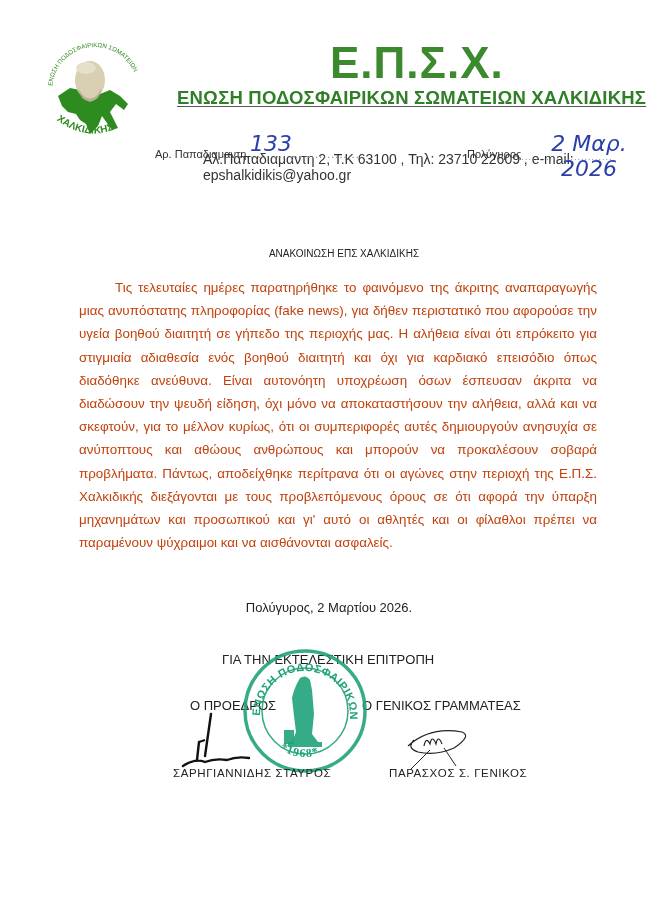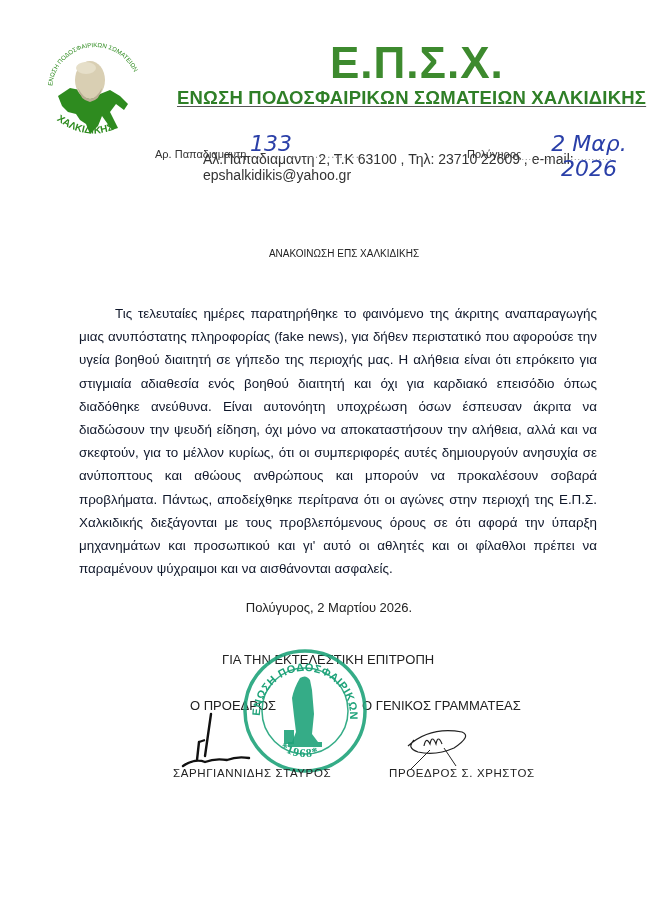--- a/index.html
+++ b/index.html
@@ -33,21 +33,21 @@
     font-family: "DejaVu Sans", sans-serif;
     text-align: center;
   }
   #place-dots { left: 518px; top: 152px; font-size: 9px; color: #888; letter-spacing: 1px;}
   
   #doc-title {
     left: 0; width: 658px; text-align: center; top: 248px; font-size: 10px; font-weight: normal; color: #222; margin-left: 15px;
   }
   
   #body-text {
-    left: 79px; width: 518px; top: 302px; font-size: 13.4px; line-height: 23.2px; color: #0f172a;
+    left: 79px; width: 518px; top: 276px; font-size: 13.4px; line-height: 23.2px; color: #c2410c;
     text-align: justify; text-indent: 36px;
   }
   #sign-date { left: 0; width: 658px; text-align: center; top: 600px; font-size: 13px; color: #222; }
   #committee { left: 222px; top: 652px; font-size: 13px; color: #222; }
   #president-title { left: 150px; top: 698px; font-size: 13px; color: #222; margin-left: 40px; }
   #secretary-title { left: 362px; top: 698px; font-size: 13px; color: #222; }
   #president-name { left: 173px; top: 767px; font-size: 11.5px; color: #222; letter-spacing: 0.6px; }
   #secretary-name { left: 389px; top: 767px; font-size: 11.5px; color: #222; letter-spacing: 0.6px; }
   #stamp { left: 240px; top: 646px; width: 130px; height: 130px; }
   #sig1 { left: 175px; top: 712px; width: 80px; height: 60px; }
@@ -119,13 +119,13 @@
   <text font-size="12" font-weight="bold" fill="#1fa37a" font-family="Liberation Serif, serif" letter-spacing="1">
     <textPath href="#stampBot" startOffset="12">*1968*</textPath>
   </text>
 
   <path d="M60,32 Q66,28 70,34 L72,44 L74,68 L72,88 L78,96 L52,96 L56,86 L54,70 L52,52 Q54,42 60,32 Z" fill="#1fa37a" opacity="0.9"></path>
   <rect x="44" y="84" width="10" height="14" fill="#1fa37a" opacity="0.9"></rect>
   <rect x="48" y="96" width="34" height="5" fill="#1fa37a" opacity="0.9"></rect>
 </svg>
 
 <div id="president-name" class="abs">ΣΑΡΗΓΙΑΝΝΙΔΗΣ ΣΤΑΥΡΟΣ</div>
-<div id="secretary-name" class="abs">ΠΡΟΕΔΡΟΣ Σ. ΧΡΗΣΤΟΣ</div>
+<div id="secretary-name" class="abs">ΠΑΡΑΣΧΟΣ Σ. ΓΕΝΙΚΟΣ</div>
 
 </body></html>

